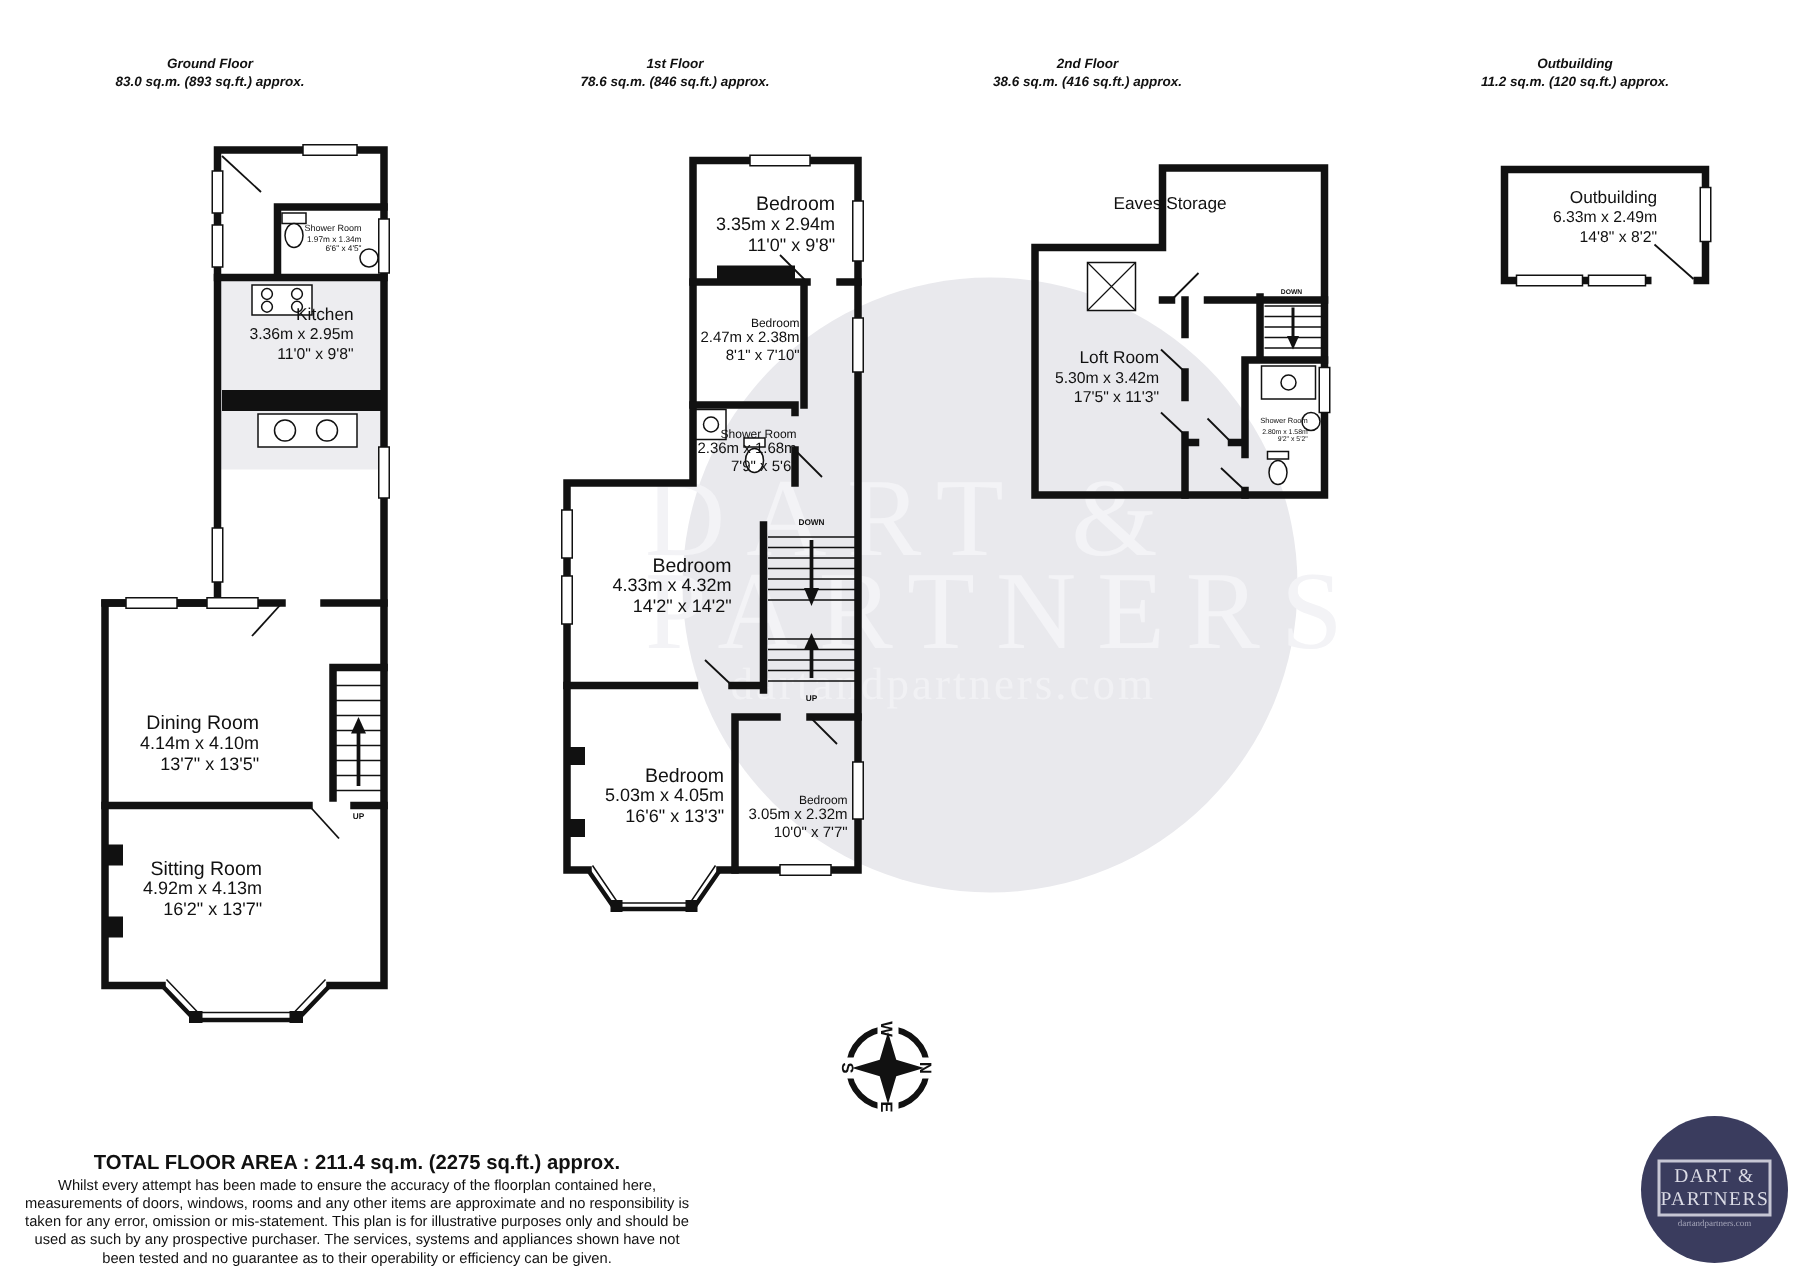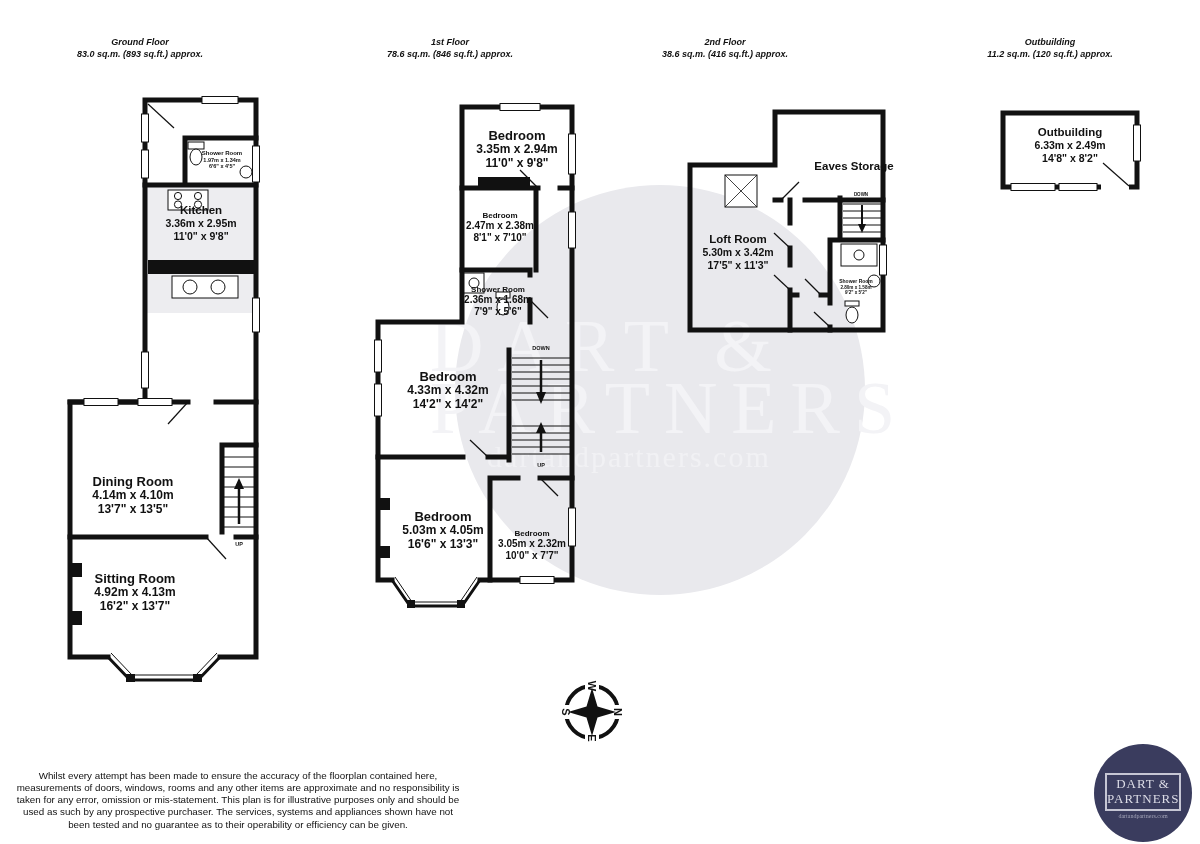--- a/index.html
+++ b/index.html
@@ -16,22 +16,22 @@
 
   
   .fh { position:absolute; top:36px; width:220px; text-align:center;
         font-size:9px; font-weight:bold; color:#111; line-height:1.35;font-style:italic; }
 
   
   svg.plan { position:absolute; overflow:visible; }
   .plan text { font-family:"Liberation Sans", sans-serif; font-weight:bold; fill:#111; }
 
   
-  .rl { position:absolute; transform:translateX(-50%); text-align:center; color:#111;
-        font-weight:bold; line-height:1.16; white-space:nowrap; z-index:5; }
+  .rl { position:absolute; transform:translateX(-50%); text-align:right; color:#111;
+        font-weight:normal; line-height:1.16; white-space:nowrap; z-index:5; }
   .rl.lg  .nm{font-size:13px;}  .rl.lg  .dm{font-size:12px;}
   .rl.md  .nm{font-size:11.5px;}.rl.md  .dm{font-size:10.5px;}
   .rl.sm  .nm{font-size:8px;}   .rl.sm  .dm{font-size:10px;}
   .rl.xs  .nm{font-size:6px;}   .rl.xs  .dm{font-size:5.5px;}
   .rl.xxs .nm{font-size:5px;}   .rl.xxs .dm{font-size:4.6px;}
 
   
   .footer { position:absolute; left:12px; top:767px; width:452px; text-align:center; color:#111; }
   .footer .total { font-size:13.5px; font-weight:bold; }
   .footer .disc  { font-size:9.8px; line-height:1.24; margin-top:3px; }
@@ -254,21 +254,21 @@
     <g fill="#fff" stroke="#111" stroke-width="1">
       <rect x="156" y="139" width="36" height="22"></rect>
       <circle cx="174" cy="150" r="5" fill="none"></circle>
       <circle cx="189" cy="176" r="6"></circle>
       <rect x="160" y="196" width="14" height="5"></rect>
       <ellipse cx="167" cy="210" rx="6" ry="8"></ellipse>
     </g>
     <rect x="194.5" y="140" width="7" height="30" fill="#fff" stroke="#111" stroke-width="1"></rect>
   </svg>
 
-  <div class="rl md" style="left:854px; top:130px;margin-top:30px;">
+  <div class="rl md" style="left:780px; top:130px;">
     <div class="nm">Eaves Storage</div>
   </div>
   <div class="rl md" style="left:738px; top:233px;">
     <div class="nm">Loft Room</div>
     <div class="dm">5.30m  x 3.42m</div>
     <div class="dm">17'5"  x 11'3"</div>
   </div>
   <div class="rl xxs" style="left:856px; top:279px;">
     <div class="nm">Shower Room</div>
     <div class="dm">2.80m  x 1.58m</div>
@@ -303,20 +303,21 @@
       </g>
       <polygon points="40,16 45.5,34.5 64,40 45.5,45.5 40,64 34.5,45.5 16,40 34.5,34.5" fill="#111"></polygon>
       <text x="40" y="18.5" font-size="11" font-weight="bold" text-anchor="middle">N</text>
       <text x="66" y="44.5" font-size="11" font-weight="bold" text-anchor="middle">E</text>
       <text x="40" y="70.5" font-size="11" font-weight="bold" text-anchor="middle">S</text>
       <text x="14" y="44.5" font-size="11" font-weight="bold" text-anchor="middle">W</text>
     </g>
   </svg>
 
   <div class="footer">
+    <div class="total">TOTAL FLOOR AREA : 211.4 sq.m. (2275 sq.ft.) approx.</div>
     <div class="disc">Whilst every attempt has been made to ensure the accuracy of the floorplan contained here, measurements of doors, windows, rooms and any other items are approximate and no responsibility is taken for any error, omission or mis-statement. This plan is for illustrative purposes only and should be used as such by any prospective purchaser. The services, systems and appliances shown have not been tested and no guarantee as to their operability or efficiency can be given.</div>
 
   </div>
 
   <div class="logo">
     <div class="logo-box">
       <div class="logo-line">DART &amp;</div>
       <div class="logo-line">PARTNERS</div>
     </div>
     <div class="logo-url">dartandpartners.com</div>

